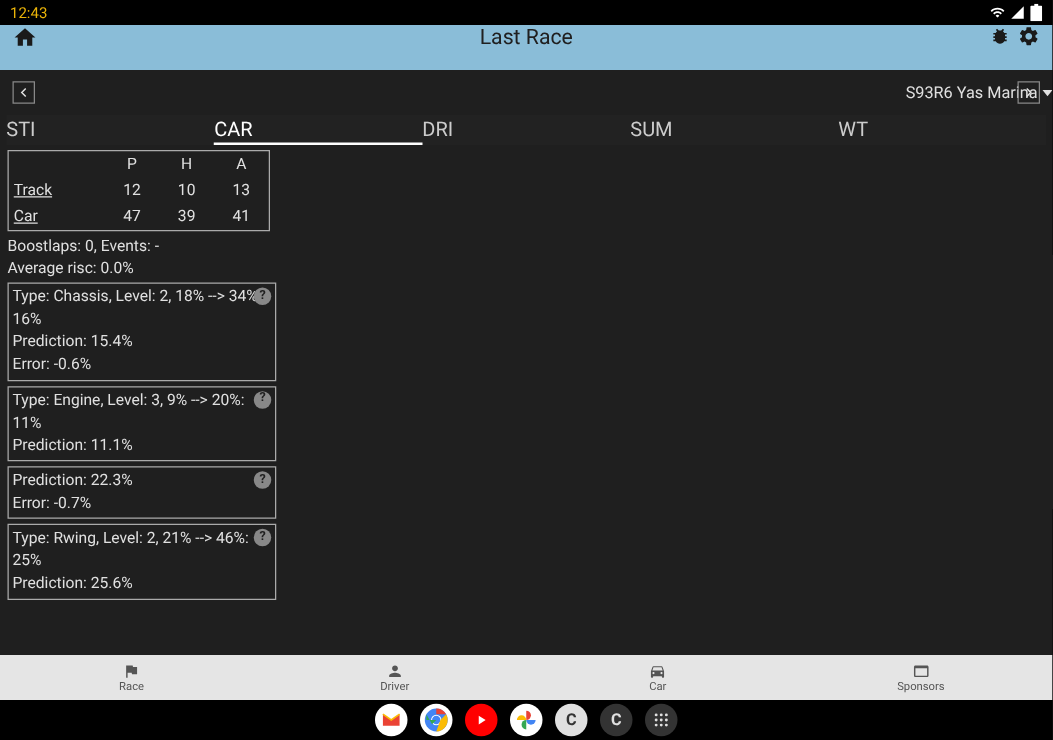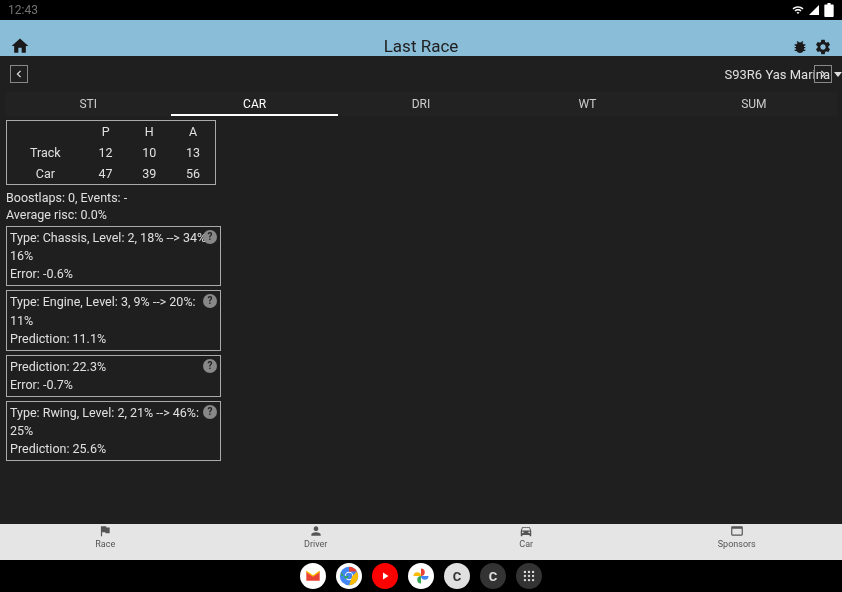--- a/index.html
+++ b/index.html
@@ -7,33 +7,33 @@
   width: 842px;
   height: 592px;
   background: #000;
   font-family: Roboto, Arial, sans-serif;
   overflow: hidden;
   position: relative;
 }
 .status-bar {
   height: 20px;
   background: #000;
-  color: #737373;
+  color: #eab308;
   display: flex;
   justify-content: space-between;
   align-items: center;
   padding: 0 8px;
   font-size: 12px;
 }
 .status-right { display: flex; gap: 4px; align-items: center; }
 .app-bar {
   height: 36px;
   background: #8abdd8;
   display: flex;
-  align-items: flex-end;
+  align-items: flex-start;
   justify-content: space-between;
   padding: 0 10px;
   color: #1a1a1a;
 }
 .app-bar-title {
   position: absolute;
   left: 50%;
   transform: translateX(-50%);
   font-size: 17px;
   color: #202020;
@@ -64,23 +64,22 @@
 .nav-arrow.right { right: 10px; }
 .track-sel-inner { display: flex; align-items: center; gap: 4px; }
 .tabs {
   display: flex;
   background: #222;
   margin: 0 5px;
   height: 24px;
 }
 .tab {
   flex: 1;
-  text-align: center;
   color: #ccc;
-  font-size: 12px;
+  font-size: 16px;
   line-height: 24px;
   border-bottom: 2px solid transparent;
 }
 .tab.active { color: #fff; border-bottom: 2px solid #fff; }
 .data-area {
   padding: 4px 6px;
   color: #e0e0e0;
   font-size: 12.5px;
 }
 .table-box {
@@ -88,21 +87,21 @@
   width: 210px;
   margin-bottom: 5px;
 }
 .table-box table { border-collapse: collapse; width: 100%; }
 .table-box th, .table-box td {
   text-align: center;
   padding: 3px 4px;
   font-weight: normal;
   font-size: 12.5px;
 }
-.table-box th:first-child, .table-box td:first-child { text-align: center; padding-left: 4px; }
+.table-box th:first-child, .table-box td:first-child { text-align: left; padding-left: 4px; text-decoration: underline; }
 .info-line { margin: 2px 0; font-size: 12.5px; }
 .part-box {
   border: 1px solid #aaa;
   width: 215px;
   margin-top: 4px;
   padding: 2px 3px;
   position: relative;
   font-size: 12.5px;
   line-height: 1.45;
 }
@@ -128,21 +127,21 @@
   right: 0;
   height: 36px;
   background: #e5e5e5;
   display: flex;
 }
 .bottom-nav-item {
   flex: 1;
   display: flex;
   flex-direction: column;
   align-items: center;
-  justify-content: flex-start;
+  justify-content: center;
   font-size: 9px;
   color: #555;
   gap: 1px;
 }
 .bottom-nav-item svg { width: 16px; height: 14px; }
 .sys-nav {
   position: absolute;
   bottom: 0;
   left: 0;
   right: 0;
@@ -219,22 +218,22 @@
       <svg width="8" height="8" viewBox="0 0 10 10">
           <path d="M3 1l4 4-4 4" stroke="#e0e0e0" stroke-width="1.5" fill="none"></path>
         </svg>
     </div>
   </div>
 
   <div class="tabs">
     <div class="tab">STI</div>
     <div class="tab active">CAR</div>
     <div class="tab">DRI</div>
+    <div class="tab">SUM</div>
     <div class="tab">WT</div>
-    <div class="tab">SUM</div>
   </div>
 
   <div class="data-area">
     <div class="table-box">
       <table>
         <tbody>
             <tr>
           <th></th>
           <th>P</th>
           <th>H</th>
@@ -243,31 +242,32 @@
         <tr>
           <td>Track</td>
           <td>12</td>
           <td>10</td>
           <td>13</td>
         </tr>
         <tr>
           <td>Car</td>
           <td>47</td>
           <td>39</td>
-          <td>56</td>
+          <td>41</td>
         </tr>
       </tbody>
         </table>
     </div>
     <div class="info-line">Boostlaps: 0, Events: -</div>
     <div class="info-line">Average risc: 0.0%</div>
 
     <div class="part-box">
       <div class="help-badge">?</div>
       <div>Type: Chassis, Level: 2,   18% --&gt; 34%: 16%</div>
+      <div>Prediction: 15.4%</div>
       <div>Error: -0.6%</div>
     </div>
     <div class="part-box">
       <div class="help-badge">?</div>
       <div>Type: Engine, Level: 3,   9% --&gt; 20%: 11%</div>
       <div>Prediction: 11.1%</div>
     </div>
     <div class="part-box">
       <div class="help-badge">?</div>
       <div>Prediction: 22.3%</div>

